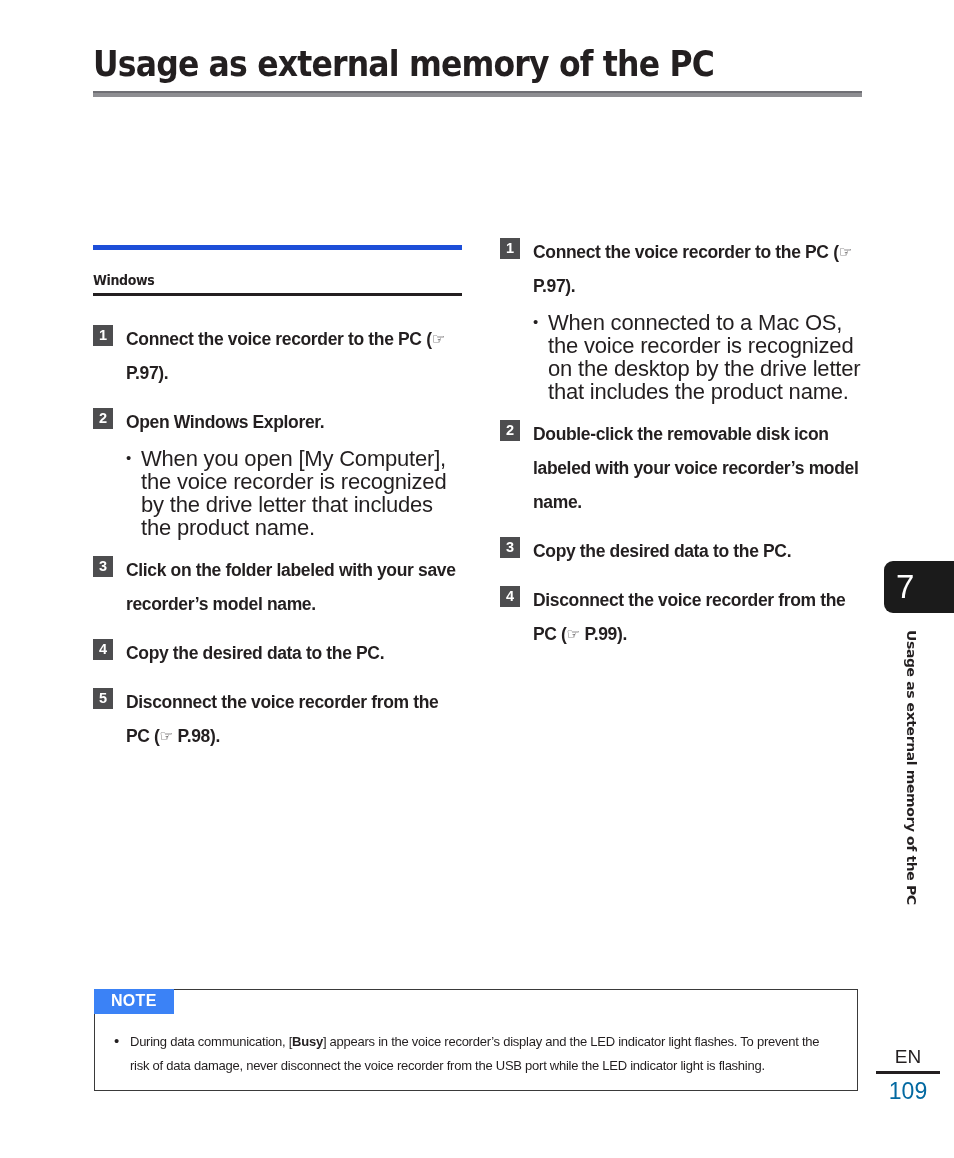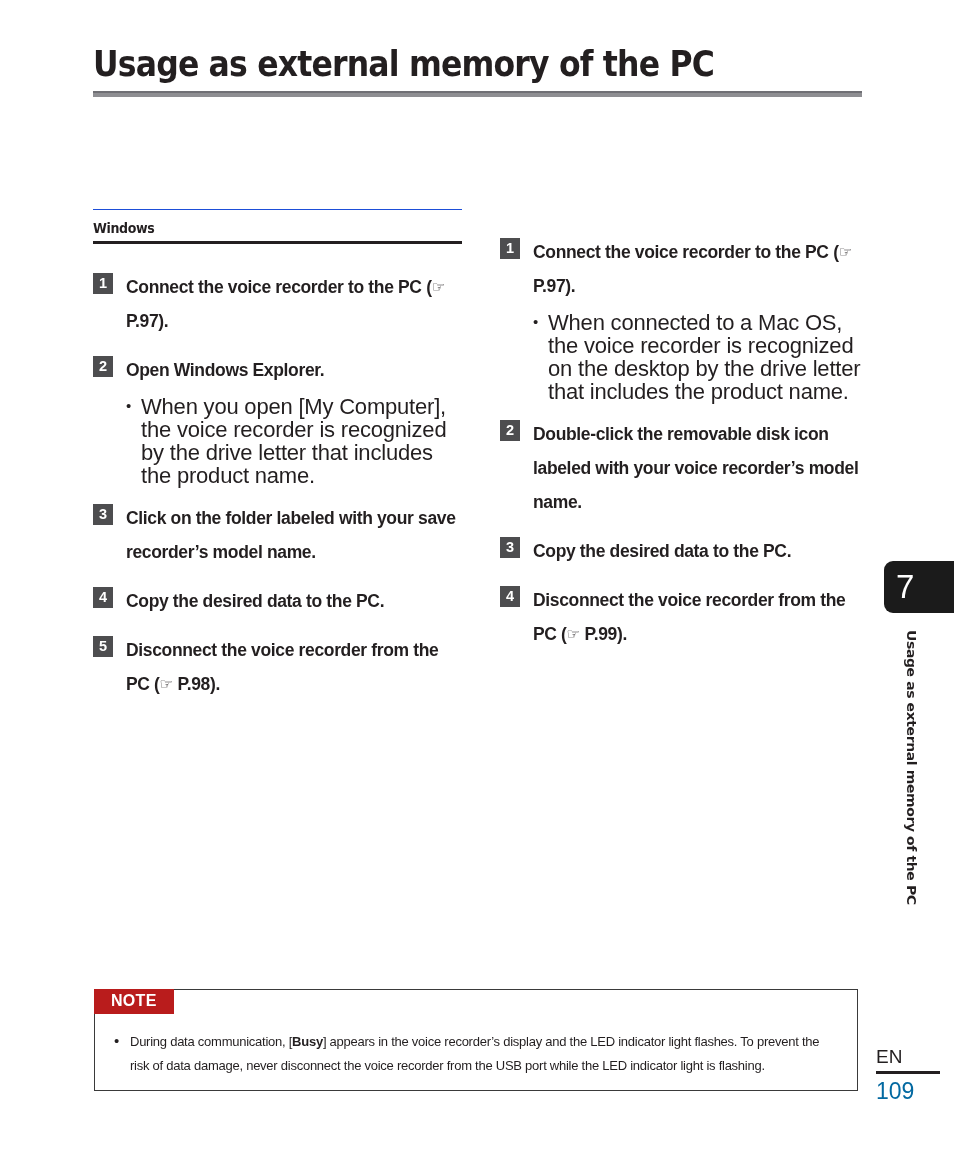--- a/index.html
+++ b/index.html
@@ -71,23 +71,24 @@
     top: 209px;
     width: 775px;
     display: flex;
     gap: 38px;
   }
   .column {
     width: 369px;
     flex: 0 0 369px;
   }
   .col-head {
-    border-top: 1px solid #1d4ed8;
+    border-top: 5px solid #1d4ed8;
     border-bottom: 3px solid #231f20;
-    padding: 9px 0 4px 0;
+    padding: 21px 0 4px 0;
+    margin-top: 36px;
   }
   .col-head-label {
     font-family: "DejaVu Sans", sans-serif;
     font-size: 14px;
     font-weight: bold;
     letter-spacing: -0.4px;
     color: #231f20;
     transform: scaleX(0.90);
     transform-origin: left center;
     display: inline-block;
@@ -209,21 +210,21 @@
     width: 764px;
     min-height: 100px;
     border: 1px solid #3a3a3a;
     box-sizing: border-box;
     background: #ffffff;
   }
   .note-badge {
     position: absolute;
     left: -1px;
     top: -1px;
-    background: #b91c1c;
+    background: #3b82f6;
     color: #ffffff;
     font-family: "Liberation Sans", sans-serif;
     font-size: 16px;
     font-weight: bold;
     letter-spacing: 0.3px;
     padding: 3px 17px 4px 17px;
   }
   .note-body {
     padding: 40px 20px 12px 18px;
   }
@@ -244,20 +245,21 @@
     font-size: 15px;
   }
   .note-item b { font-weight: bold; }
 
   
   .footer {
     position: absolute;
     left: 876px;
     top: 1045px;
     width: 64px;
+    text-align: center;
   }
   .footer-lang {
     font-family: "Liberation Sans", sans-serif;
     font-size: 19px;
     color: #231f20;
     line-height: 24px;
   }
   .footer-rule {
     height: 3px;
     background: #231f20;

